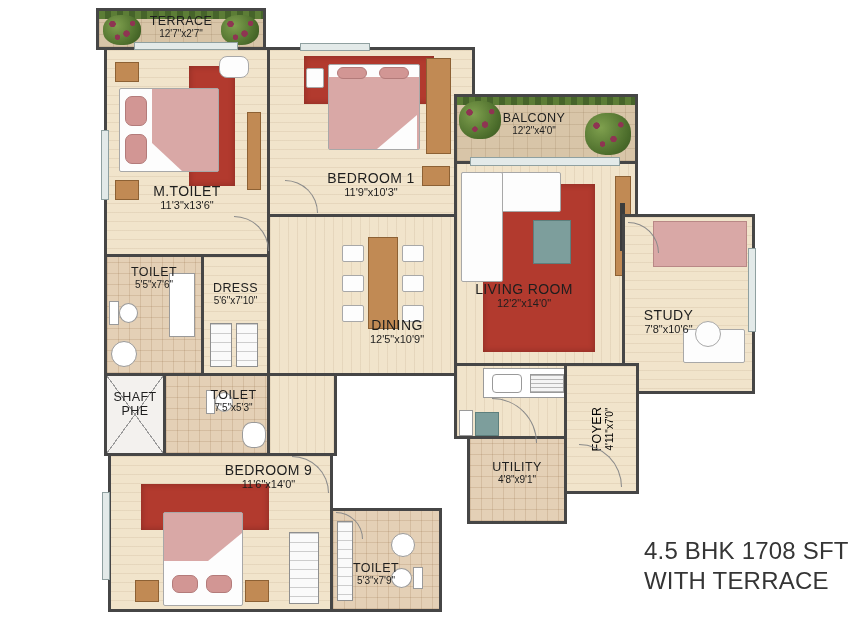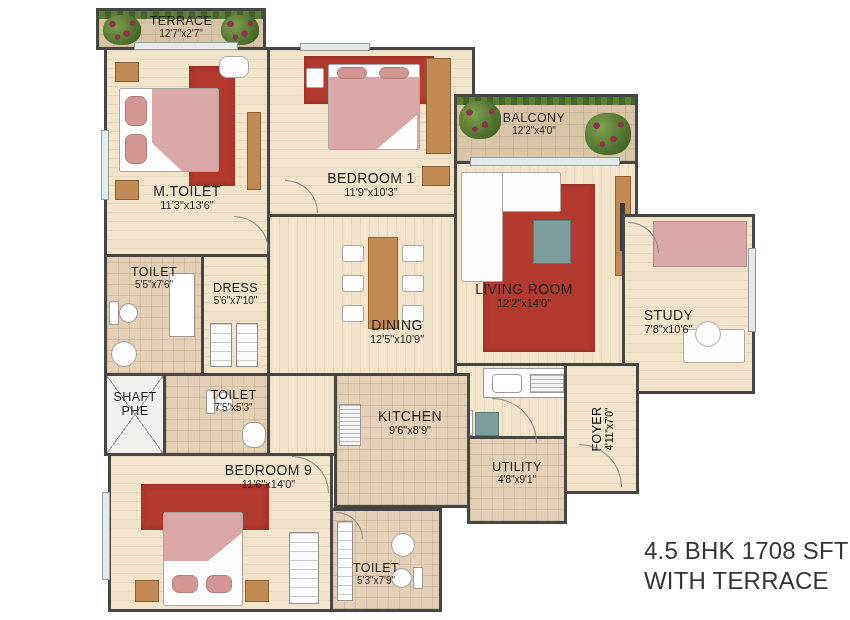--- a/index.html
+++ b/index.html
@@ -194,27 +194,20 @@
   <div class="room floor-tile" style="left:163px;top:373px;width:107px;height:83px;">
     <div class="f fixture" style="left:40px;top:14px;width:9px;height:24px;"></div>
     <div class="f fixture" style="left:49px;top:16px;width:18px;height:20px;border-radius:50%;"></div>
     <div class="f fixture" style="left:76px;top:46px;width:24px;height:26px;border-radius:40%;"></div>
     <div class="label small" style="top:12px;padding-left:34px;">
       <span class="rname">TOILET</span>
       <span class="rdims">7'5"x5'3"</span>
     </div>
   </div>
 
-  <div class="room floor-tile" style="left:334px;top:373px;width:136px;height:135px;">
-    <div class="f grill" style="left:2px;top:28px;width:22px;height:42px;"></div>
-    <div class="label" style="top:32px;padding-left:16px;">
-      <span class="rname">KITCHEN</span>
-      <span class="rdims">9'6"x8'9"</span>
-    </div>
-  </div>
 
   <div class="room floor-tile" style="left:467px;top:436px;width:100px;height:88px;">
     <div class="label small" style="top:21px;">
       <span class="rname">UTILITY</span>
       <span class="rdims">4'8"x9'1"</span>
     </div>
   </div>
 
   <div class="room floor-wood" style="left:564px;top:363px;width:75px;height:131px;">
     <div class="arc" style="left:12px;top:78px;width:42px;height:42px;"></div>

